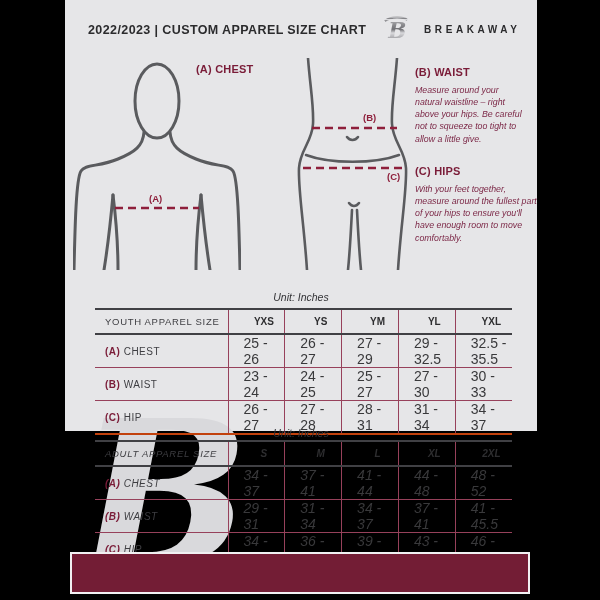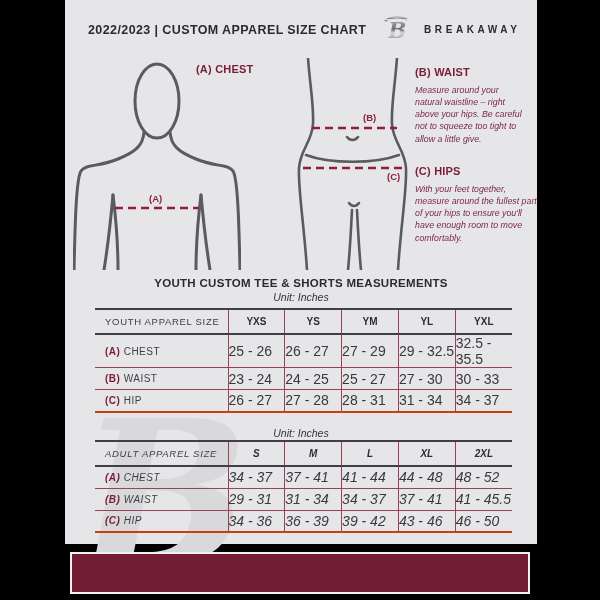--- a/index.html
+++ b/index.html
@@ -1,19 +1,19 @@
 <!DOCTYPE html>
 <html><head>
 <meta charset="utf-8">
 <style>
   * { box-sizing: border-box; }
   html,body { margin:0; padding:0; background:#000; }
   .canvas { position:relative; width:600px; height:600px; background:#000; overflow:hidden;
             font-family:"Liberation Sans", sans-serif; }
-  .doc { position:absolute; left:65px; top:0; width:472px; height:544px; background:#e6e6e8; }
+  .doc { position:absolute; left:65px; top:0; width:472px; height:431px; background:#e6e6e8; }
 
   
   .header-title { position:absolute; left:23px; top:23px; font-size:12.5px; font-weight:bold;
                   letter-spacing:0.4px; color:#2b2b2d; white-space:nowrap; }
   .brand { position:absolute; left:318px; top:14px; display:flex; align-items:center; }
   .brand-name { font-size:10px; font-weight:bold; letter-spacing:3.6px; color:#2b2b2d; margin-left:14px; }
 
   
   .instr { position:absolute; z-index:2; }
   .instr h3 { margin:0 0 6px 0; font-size:11px; font-weight:bold; color:#7a1c38; letter-spacing:0.2px; }
@@ -41,21 +41,21 @@
   #youth-table { top:308px; } #adult-table { top:440px;font-style:italic; }
   .sizes-table col.c-label { width:133px; }
   .sizes-table th, .sizes-table td { padding:0; }
   .sizes-table thead th { height:25px; border-top:2px solid #404044; border-bottom:2px solid #404044;
                           font-size:10px; color:#2e2e30; text-align:center;margin-top:20px; }
   .sizes-table th.lbl { text-align:left; padding-left:10px; font-weight:normal;
                         letter-spacing:0.7px; font-size:9.5px; color:#3e3e42; }
   .sizes-table tbody td { height:22px; text-align:left; font-size:14px; color:#39393b;
                           border-bottom:1.5px solid #97415b; }
   .sizes-table tbody tr:last-child td { border-bottom:2px solid #c2410c; }
-  .sizes-table th + th, .sizes-table td + td { border-left:1.5px solid #97415b; }
+  .sizes-table th + th, .sizes-table td + td { border-left:1.5px solid #97415b;padding-left:15px; }
   .sizes-table td.lbl { text-align:left; padding-left:10px; font-size:10px;
                         letter-spacing:0.5px; color:#3e3e42; }
   .pfx { font-weight:bold; color:#7a1c38; }
 
   
   .watermark { position:absolute; left:15px; top:406px; z-index:1; font-family:"DejaVu Serif", serif;
                font-style:italic; font-weight:bold; font-size:200px; line-height:0.88;
                color:#d9d9dc; user-select:none; }
   .footer-bar { position:absolute; left:7px; top:554px; width:456px; height:38px;
                 background:#731d35; box-shadow:0 0 0 2px #f1f0f2; z-index:3; }
@@ -121,21 +121,20 @@
       <p>Measure around your natural waistline – right above your hips. Be careful not to squeeze too tight to allow a little give.</p>
     </div>
     <div class="instr" id="instr-hips">
       <h3>(C) HIPS</h3>
       <p>With your feet together, measure around the fullest part of your hips to ensure you'll
 have enough room to move comfortably.</p>
     </div>
 
     <div class="watermark">B</div>
 
-    <div class="section-title" id="youth-title">YOUTH CUSTOM TEE &amp; SHORTS MEASUREMENTS</div>
     <div class="section-unit" id="youth-unit">Unit: Inches</div>
     <table class="sizes-table" id="youth-table">
       <colgroup>
           <col class="c-label">
           <col>
           <col>
           <col>
           <col>
           <col>
         </colgroup>

